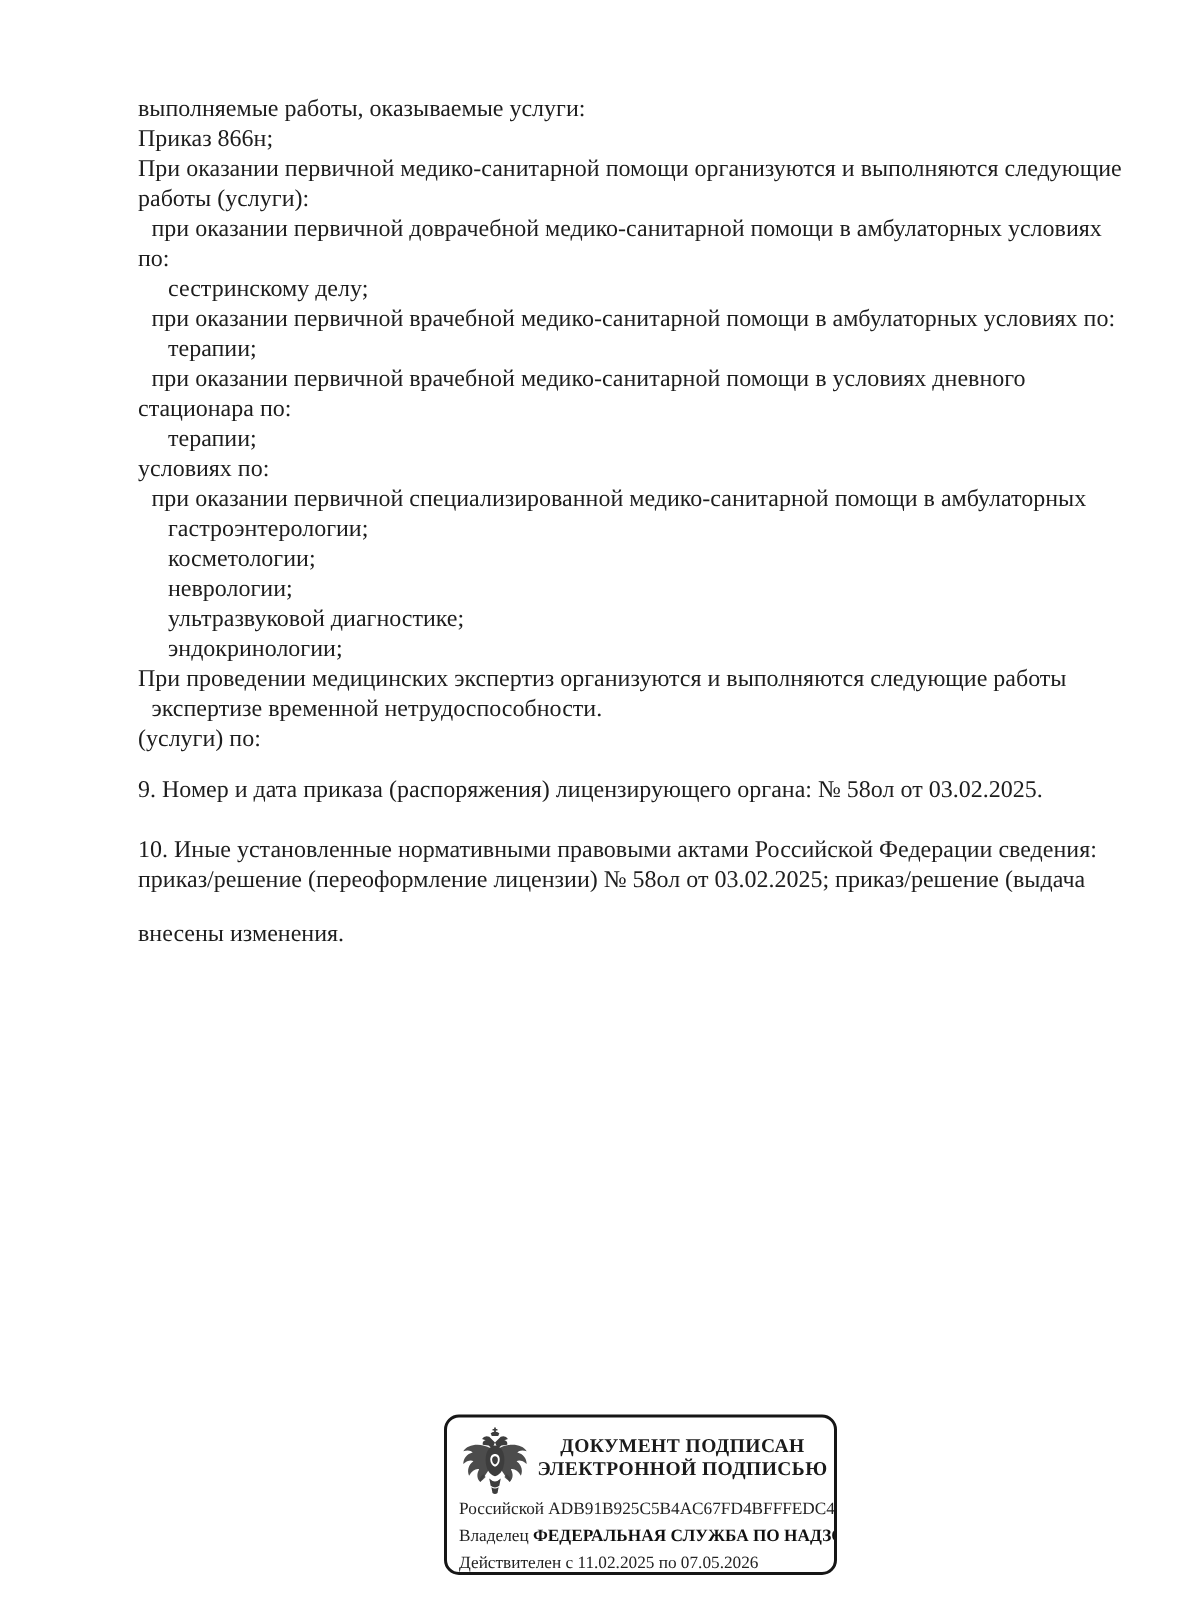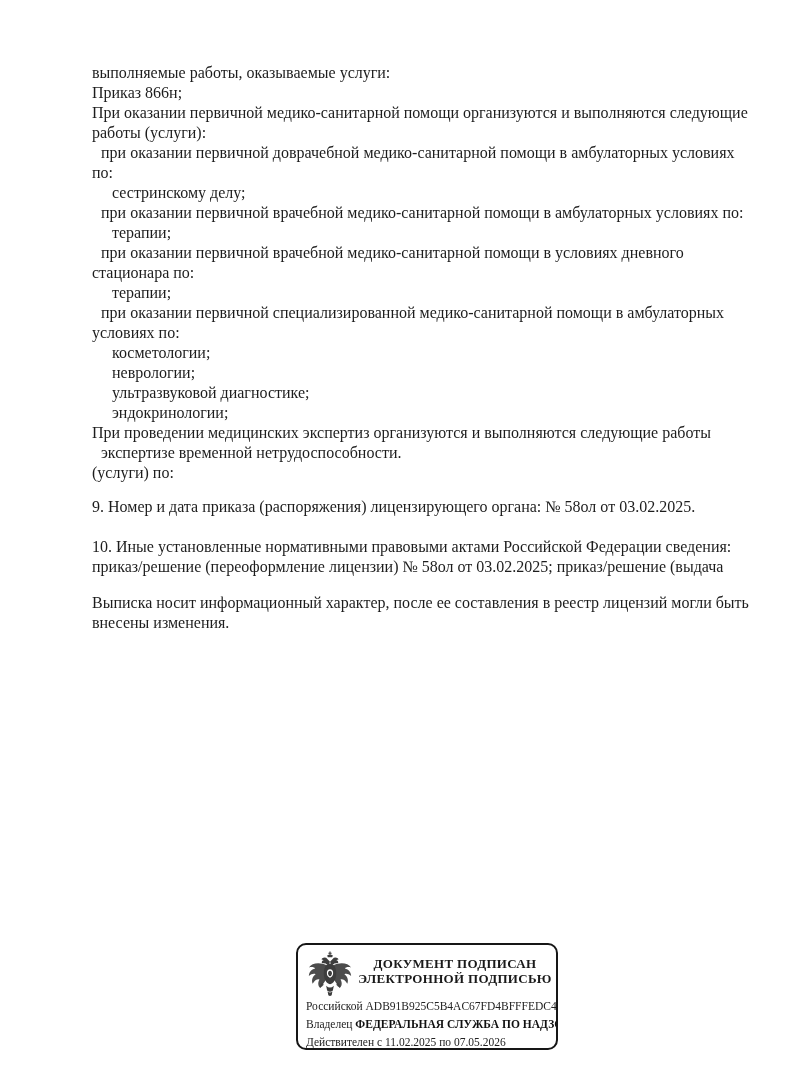--- a/index.html
+++ b/index.html
@@ -74,39 +74,39 @@
         <div class="line ind0">При оказании первичной медико-санитарной помощи организуются и выполняются следующие</div>
         <div class="line ind0">работы (услуги):</div>
         <div class="line ind1">при оказании первичной доврачебной медико-санитарной помощи в амбулаторных условиях</div>
         <div class="line ind0">по:</div>
         <div class="line ind2">сестринскому делу;</div>
         <div class="line ind1">при оказании первичной врачебной медико-санитарной помощи в амбулаторных условиях по:</div>
         <div class="line ind2">терапии;</div>
         <div class="line ind1">при оказании первичной врачебной медико-санитарной помощи в условиях дневного</div>
         <div class="line ind0">стационара по:</div>
         <div class="line ind2">терапии;</div>
+        <div class="line ind0">условиях по:</div>
         <div class="line ind1">при оказании первичной специализированной медико-санитарной помощи в амбулаторных</div>
-        <div class="line ind0">условиях по:</div>
+        <div class="line ind2">гастроэнтерологии;</div>
         <div class="line ind2">косметологии;</div>
         <div class="line ind2">неврологии;</div>
         <div class="line ind2">ультразвуковой диагностике;</div>
         <div class="line ind2">эндокринологии;</div>
         <div class="line ind0">При проведении медицинских экспертиз организуются и выполняются следующие работы</div>
         <div class="line ind1">экспертизе временной нетрудоспособности.</div>
         <div class="line ind0">(услуги) по:</div>
       </div>
       <div class="para para-item9">
         <div class="line ind0">9. Номер и дата приказа (распоряжения) лицензирующего органа: № 58ол от 03.02.2025.</div>
       </div>
       <div class="para para-item10">
         <div class="line ind0">10. Иные установленные нормативными правовыми актами Российской Федерации сведения:</div>
         <div class="line ind0">приказ/решение (переоформление лицензии) № 58ол от 03.02.2025; приказ/решение (выдача</div>
       </div>
       <div class="para para-disclaimer">
-        <div class="line ind0">Выписка носит информационный характер, после ее составления в реестр лицензий могли быть</div>
         <div class="line ind0">внесены изменения.</div>
       </div>
     </div>
 
   <div class="stamp">
 
     <span class="stamp-emblem">
       <svg viewBox="0 0 100 112" width="48" height="54" fill="currentColor" stroke="none" aria-hidden="true">
 
         <path d="M48.8 1 h2.4 v2.2 h2.2 v2.2 h-2.2 v2.4 h-2.4 V5.4 h-2.2 V3.2 h2.2 Z"></path>

